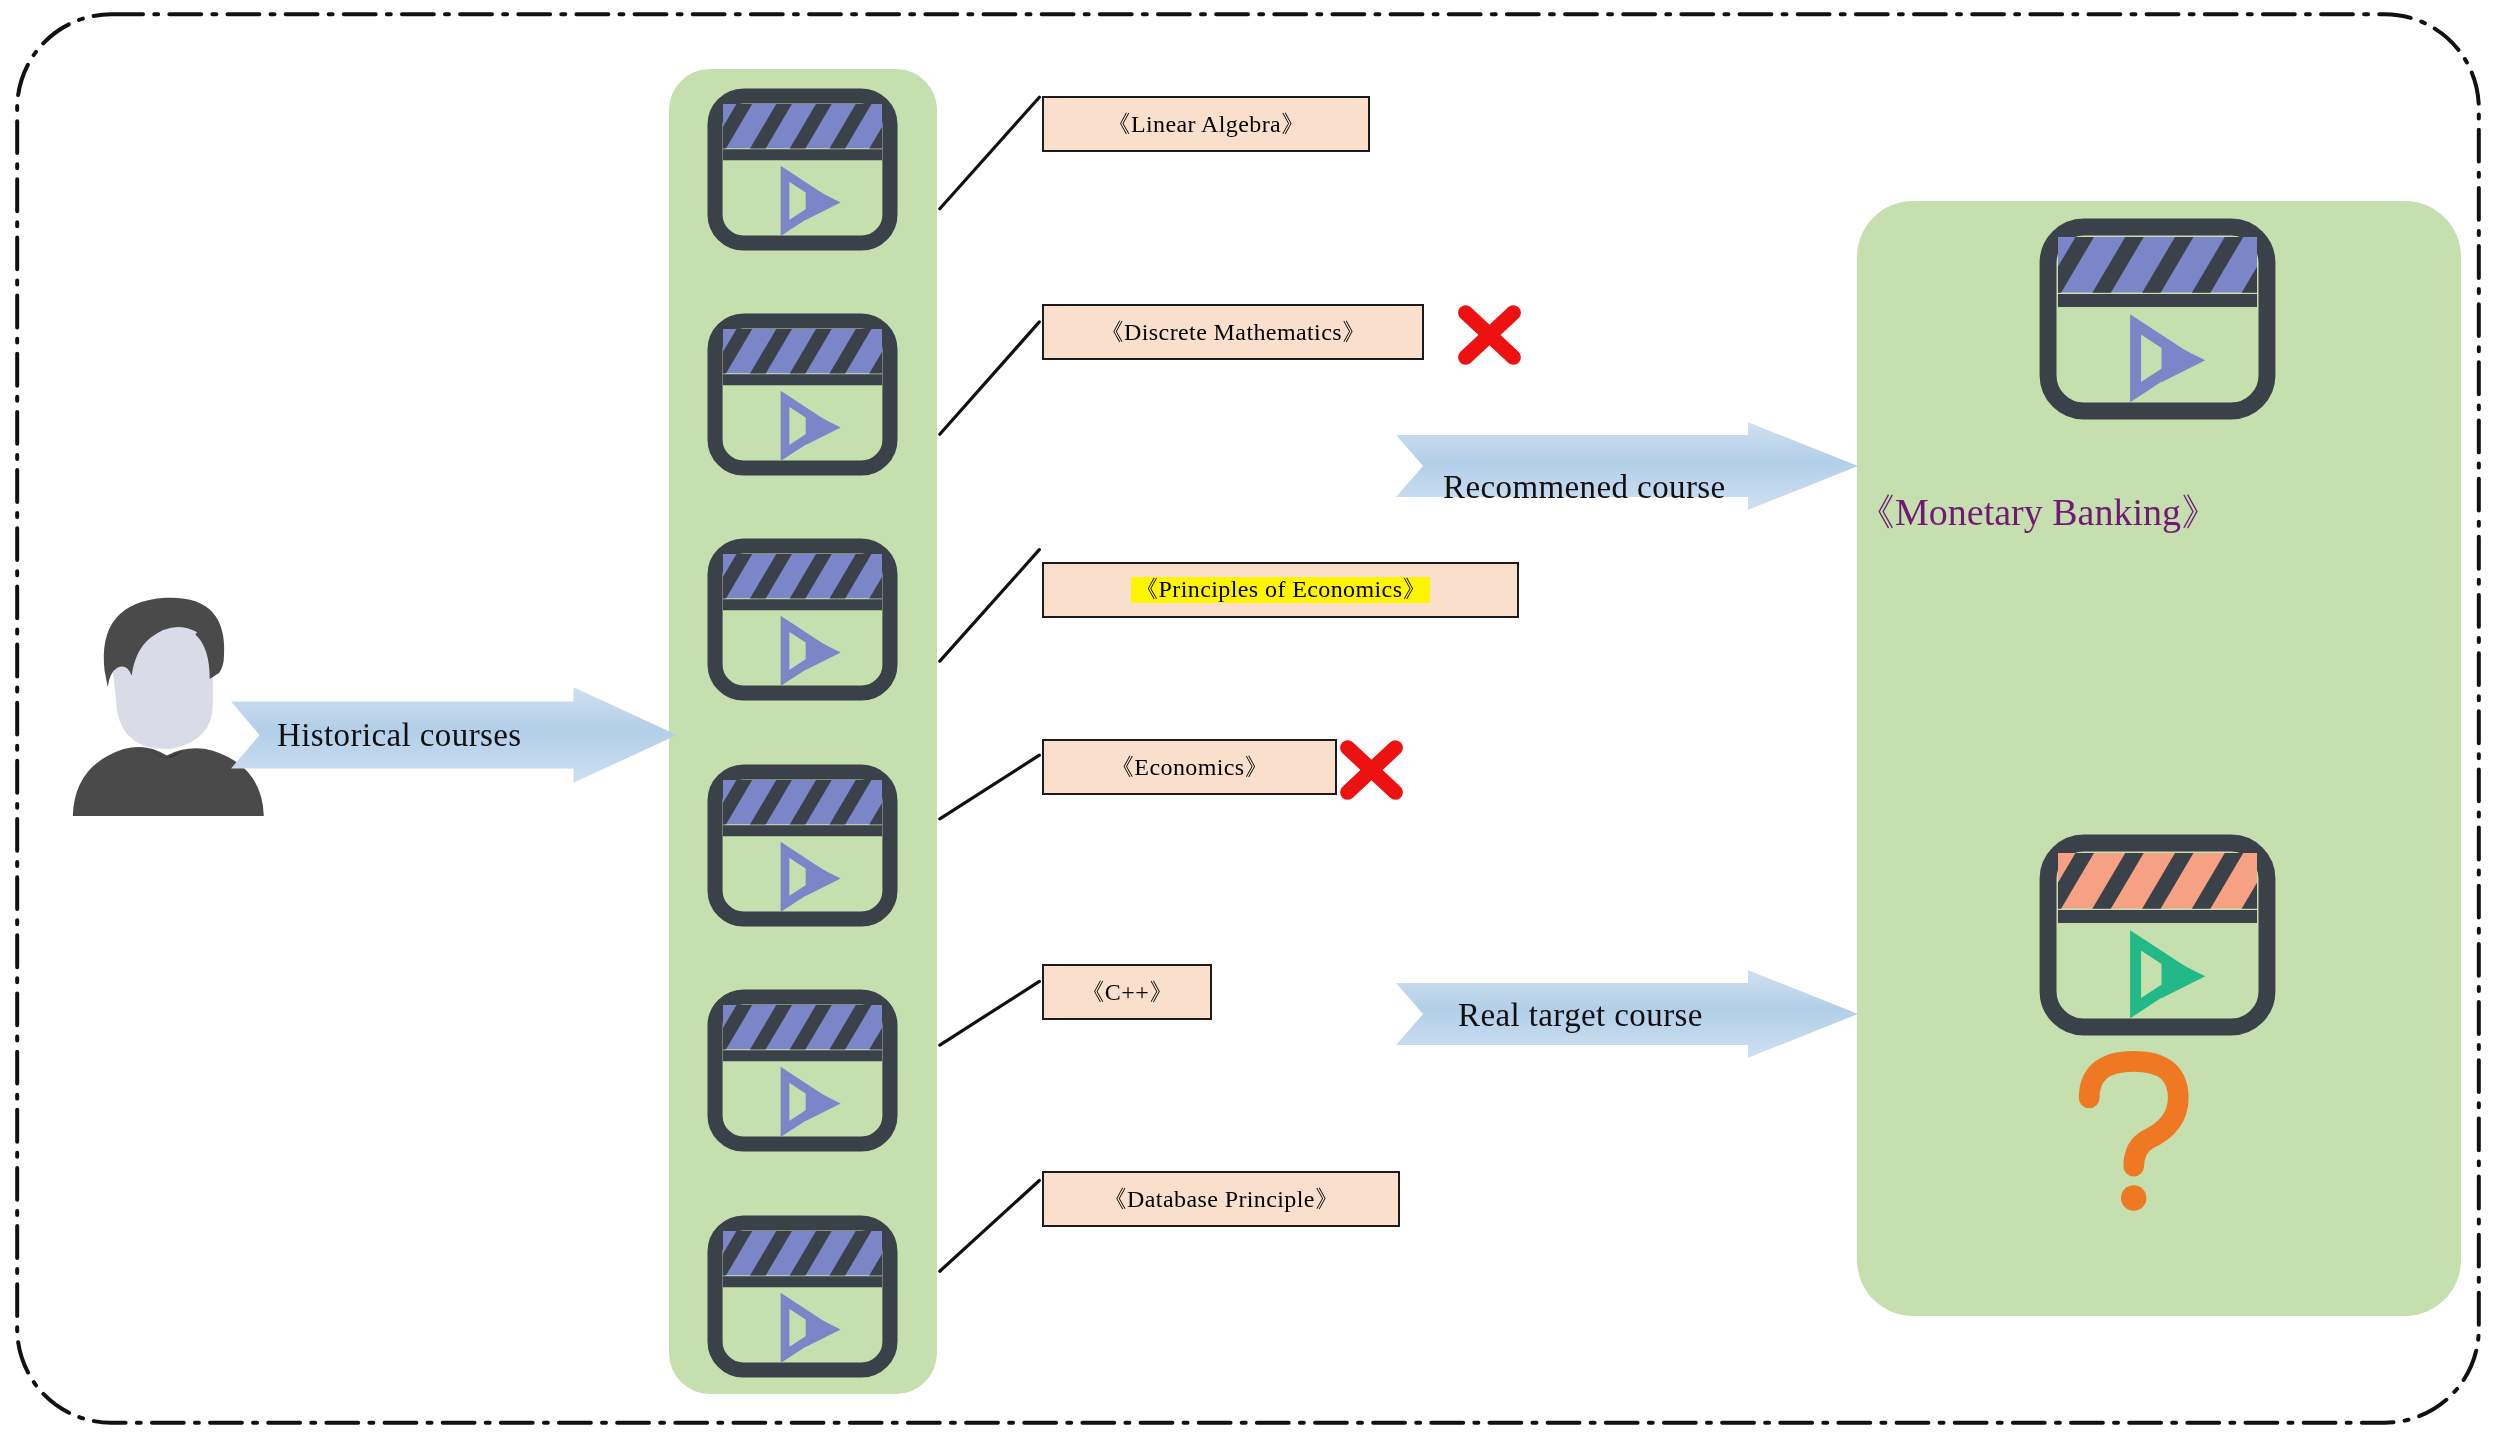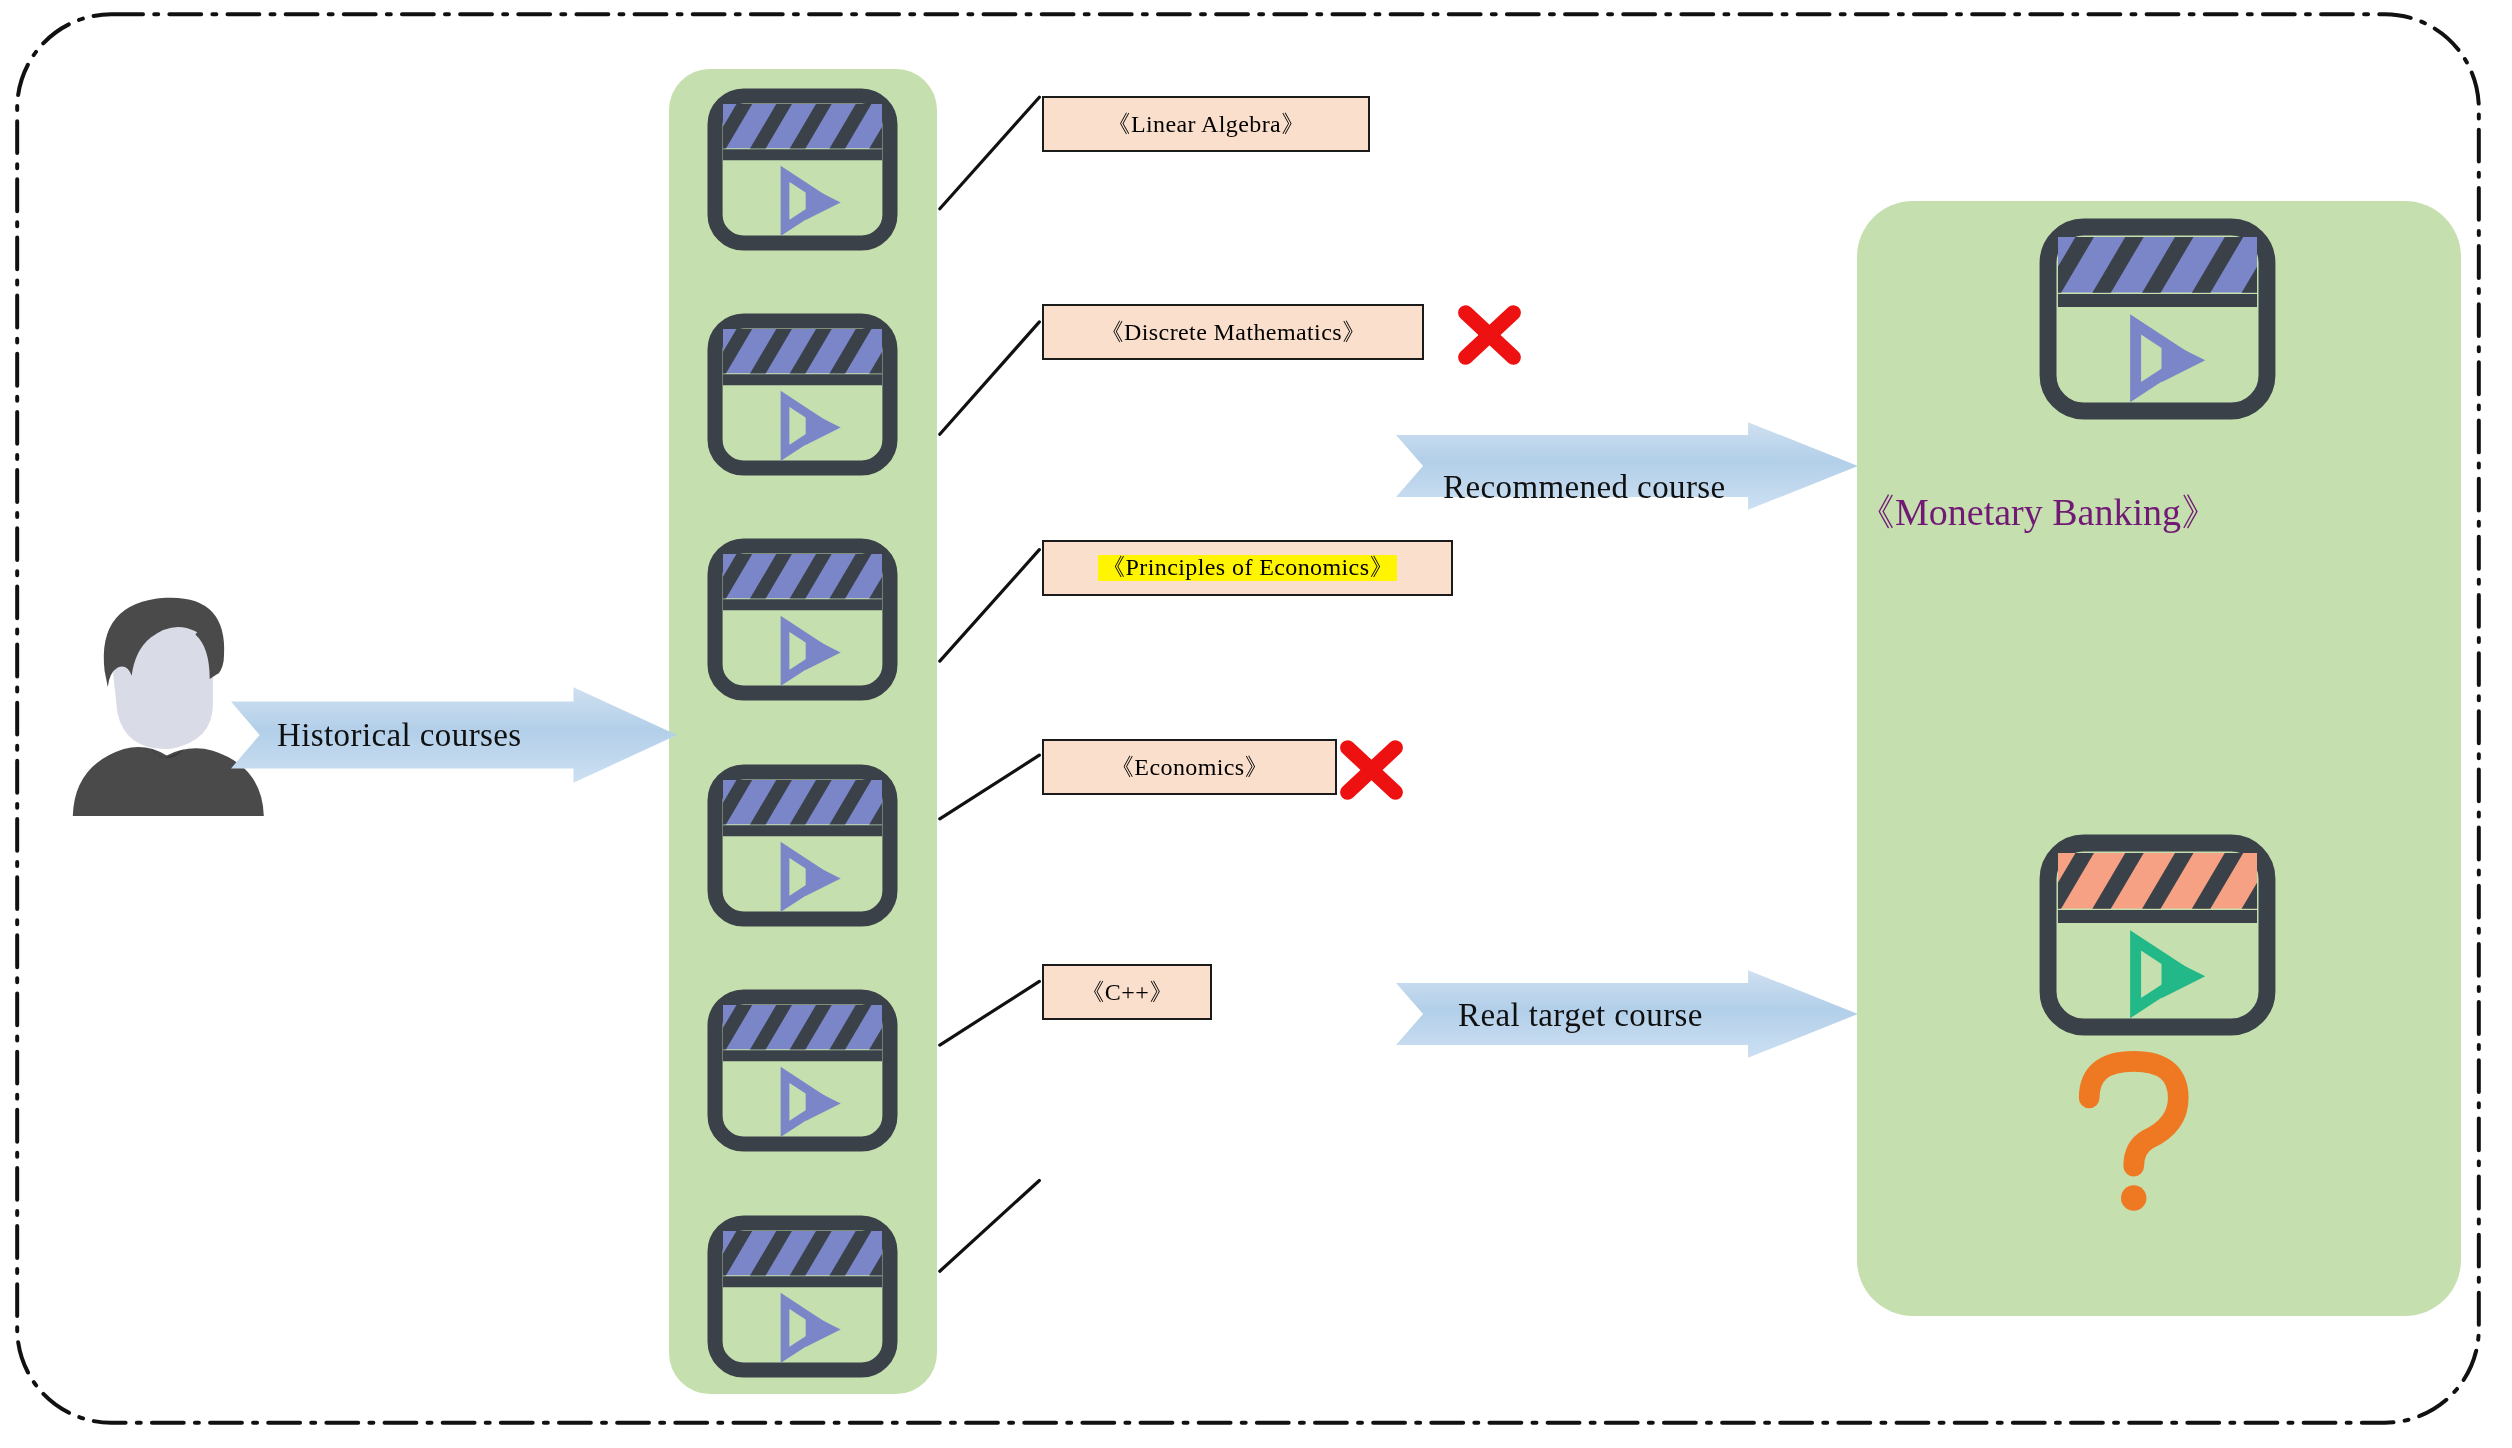--- a/index.html
+++ b/index.html
@@ -330,40 +330,43 @@
   </div>
   <div class="x-mark" style="left:1456px; top:304px;">
     <svg width="67" height="62" viewBox="0 0 84 78" xmlns="http://www.w3.org/2000/svg">
       <g stroke="#ee1111" stroke-width="19" stroke-linecap="round">
         <line x1="12" y1="11" x2="72" y2="67"></line>
         <line x1="72" y1="11" x2="12" y2="67"></line>
       </g>
     </svg>
   </div>
 
-  <div class="course-label" style="left:1042px; top:540px; width:411px; height:56px;">
+  <div class="course-label" style="left:1042px; top:562px; width:477px; height:56px;">
     <span class="hl">《Principles of Economics》</span>
   </div>
 
   <div class="course-label" style="left:1042px; top:739px; width:295px; height:56px;">
     <span>《Economics》</span>
   </div>
   <div class="x-mark" style="left:1338px; top:739px;">
     <svg width="67" height="62" viewBox="0 0 84 78" xmlns="http://www.w3.org/2000/svg">
       <g stroke="#ee1111" stroke-width="19" stroke-linecap="round">
         <line x1="12" y1="11" x2="72" y2="67"></line>
         <line x1="72" y1="11" x2="12" y2="67"></line>
       </g>
     </svg>
   </div>
 
   <div class="course-label" style="left:1042px; top:964px; width:170px; height:56px;">
     <span>《C++》</span>
   </div>
 
+  <div class="course-label" style="left:1042px; top:1171px; width:358px; height:56px;">
+    <span>《Database Principle》</span>
+  </div>
 
   <div class="block-arrow" id="arrow-recommended" style="left:1396px; top:422px; width:462px; height:88px;">
     <svg width="462" height="88" viewBox="0 0 580 110" xmlns="http://www.w3.org/2000/svg">
       <defs>
         <linearGradient id="blueGrad2" x1="0" y1="0" x2="0" y2="1">
           <stop offset="0%" stop-color="#cfe0f0"></stop>
           <stop offset="45%" stop-color="#b2cfe9"></stop>
           <stop offset="100%" stop-color="#cde0f2"></stop>
         </linearGradient>
       </defs>

